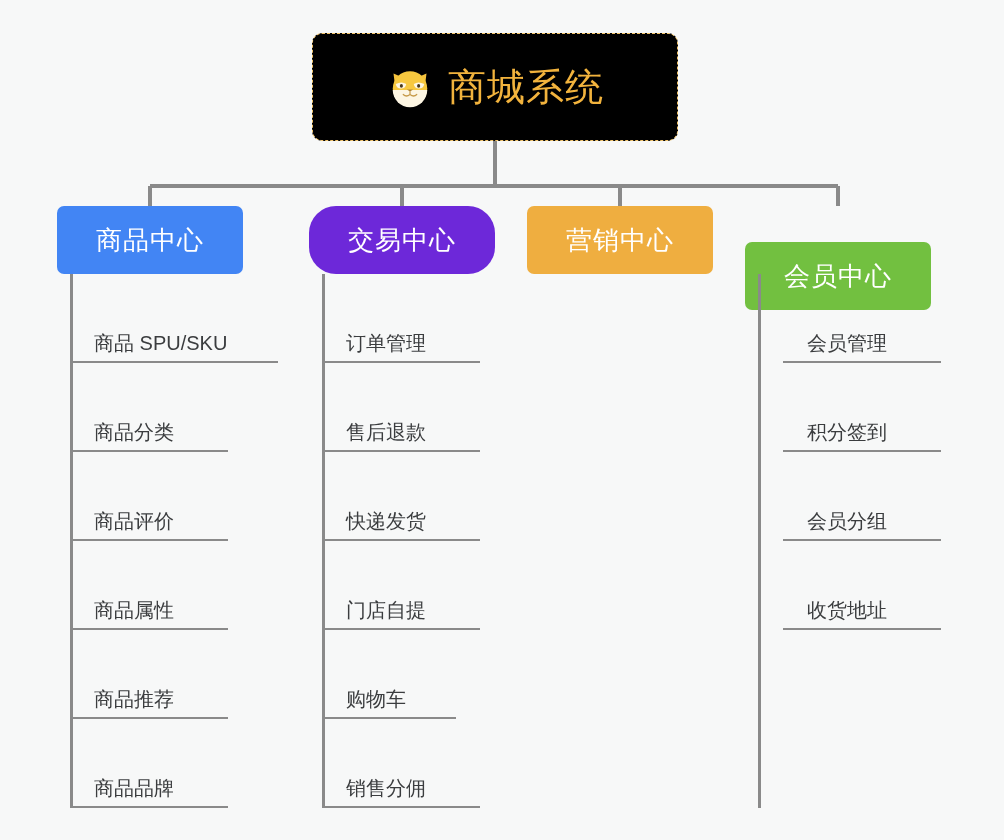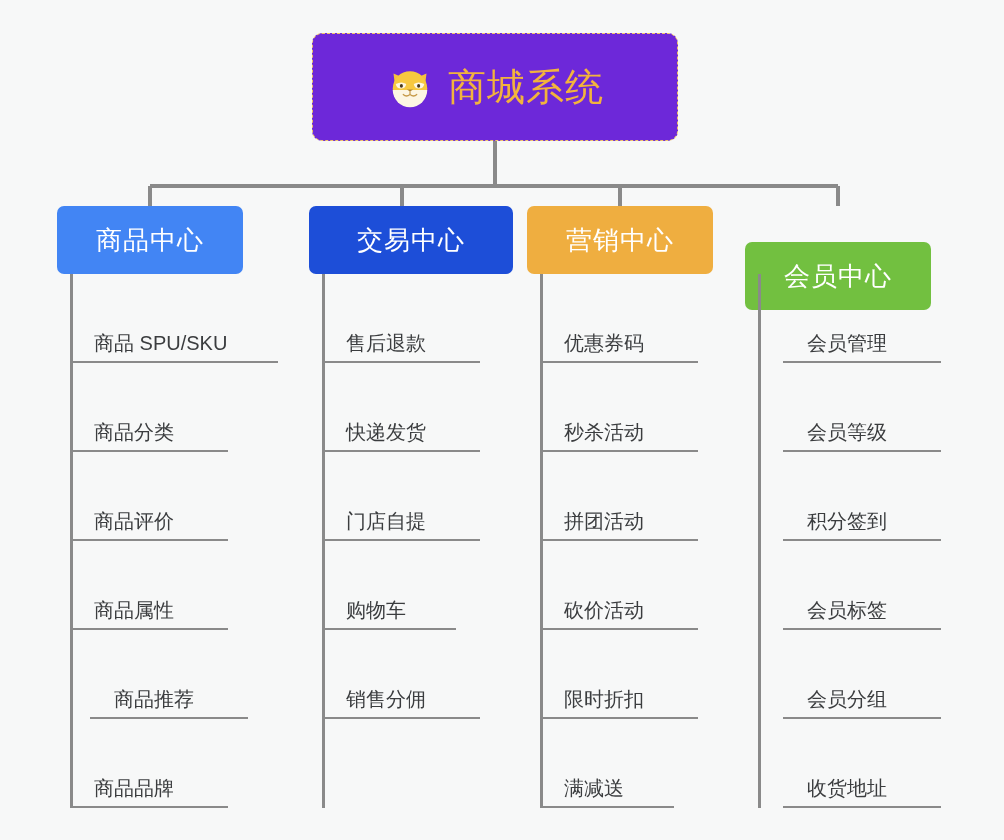--- a/index.html
+++ b/index.html
@@ -22,21 +22,21 @@
   }
 
   
   .root-node {
     position: absolute;
     left: 312px;
     top: 33px;
     width: 366px;
     height: 108px;
     box-sizing: border-box;
-    background: #6d28d9;
+    background: #000000;
     border: 1.5px dashed #f0c269;
     border-radius: 10px;
     display: flex;
     align-items: center;
     justify-content: center;
     gap: 14px;
   }
   .root-emoji {
     width: 48px;
     height: 48px;
@@ -149,21 +149,21 @@
       <path d="M32 38 l-4.2 -2.6 h8.4 Z" fill="#b08436"></path>
 
       <path d="M32 38 L32 42 M32 42 q-5 4 -9 0 M32 42 q5 4 9 0" stroke="#c79a48" stroke-width="1.6" fill="none" stroke-linecap="round"></path>
     </svg>
     <span class="root-title">商城系统</span>
   </div>
 
   <div class="cat-box" style="left:57px; top:206px; width:186px; background:#4285f4;">
     <span>商品中心</span>
   </div>
-  <div class="cat-box" style="left:309px; top:206px; width:204px; background:#1d4ed8;">
+  <div class="cat-box" style="left:309px; top:206px; width:186px; background:#6d28d9;border-radius:27px;">
     <span>交易中心</span>
   </div>
   <div class="cat-box" style="left:527px; top:206px; width:186px; background:#efae40;">
     <span>营销中心</span>
   </div>
   <div class="cat-box" style="left:745px; top:206px; width:186px; background:#72c040;margin-top:36px;">
     <span>会员中心</span>
   </div>
 
   <div class="leaf-col" style="left:70px; width:220px;">
@@ -173,82 +173,58 @@
     </div>
     <div class="leaf-item" style="width: 158px; --w: 158px;">
       <span class="leaf-label">商品分类</span>
     </div>
     <div class="leaf-item" style="width: 158px; --w: 158px;">
       <span class="leaf-label">商品评价</span>
     </div>
     <div class="leaf-item" style="width: 158px; --w: 158px;">
       <span class="leaf-label">商品属性</span>
     </div>
-    <div class="leaf-item" style="width: 158px; margin-left: 20px; --w: 158px;">
+    <div class="leaf-item" style="width: 158px; --w: 158px;">
       <span class="leaf-label">商品推荐</span>
     </div>
     <div class="leaf-item" style="width: 158px; text-align: right; --w: 158px;">
       <span class="leaf-label">商品品牌</span>
     </div>
   </div>
 
   <div class="leaf-col" style="left:322px; width:180px;">
     <div class="leaf-spine" style="height:534px;"></div>
     <div class="leaf-item" style="width: 158px; --w: 158px;">
+      <span class="leaf-label">订单管理</span>
+    </div>
+    <div class="leaf-item" style="width: 158px; --w: 158px;">
       <span class="leaf-label">售后退款</span>
     </div>
     <div class="leaf-item" style="width: 158px; --w: 158px;">
       <span class="leaf-label">快递发货</span>
     </div>
     <div class="leaf-item" style="width: 158px; --w: 158px;">
       <span class="leaf-label">门店自提</span>
     </div>
     <div class="leaf-item" style="width: 134px; --w: 134px;">
       <span class="leaf-label">购物车</span>
     </div>
     <div class="leaf-item" style="width: 158px; --w: 158px;">
       <span class="leaf-label">销售分佣</span>
     </div>
   </div>
 
-  <div class="leaf-col" style="left:540px; width:180px;">
-    <div class="leaf-spine" style="height:534px;"></div>
-    <div class="leaf-item" style="width: 158px; --w: 158px;">
-      <span class="leaf-label">优惠券码</span>
-    </div>
-    <div class="leaf-item" style="width: 158px; --w: 158px;">
-      <span class="leaf-label">秒杀活动</span>
-    </div>
-    <div class="leaf-item" style="width: 158px; --w: 158px;">
-      <span class="leaf-label">拼团活动</span>
-    </div>
-    <div class="leaf-item" style="width: 158px; --w: 158px;">
-      <span class="leaf-label">砍价活动</span>
-    </div>
-    <div class="leaf-item" style="width: 158px; --w: 158px;">
-      <span class="leaf-label">限时折扣</span>
-    </div>
-    <div class="leaf-item" style="width: 134px; --w: 134px;">
-      <span class="leaf-label">满减送</span>
-    </div>
-  </div>
 
   <div class="leaf-col" style="left:758px; width:180px;padding-left:25px;">
     <div class="leaf-spine" style="height:534px;"></div>
     <div class="leaf-item" style="width: 158px; --w: 158px;">
       <span class="leaf-label">会员管理</span>
     </div>
     <div class="leaf-item" style="width: 158px; --w: 158px;">
-      <span class="leaf-label">会员等级</span>
-    </div>
-    <div class="leaf-item" style="width: 158px; --w: 158px;">
       <span class="leaf-label">积分签到</span>
-    </div>
-    <div class="leaf-item" style="width: 158px; --w: 158px;">
-      <span class="leaf-label">会员标签</span>
     </div>
     <div class="leaf-item" style="width: 158px; --w: 158px;">
       <span class="leaf-label">会员分组</span>
     </div>
     <div class="leaf-item" style="width: 158px; --w: 158px;">
       <span class="leaf-label">收货地址</span>
     </div>
   </div>
 
 </div>

